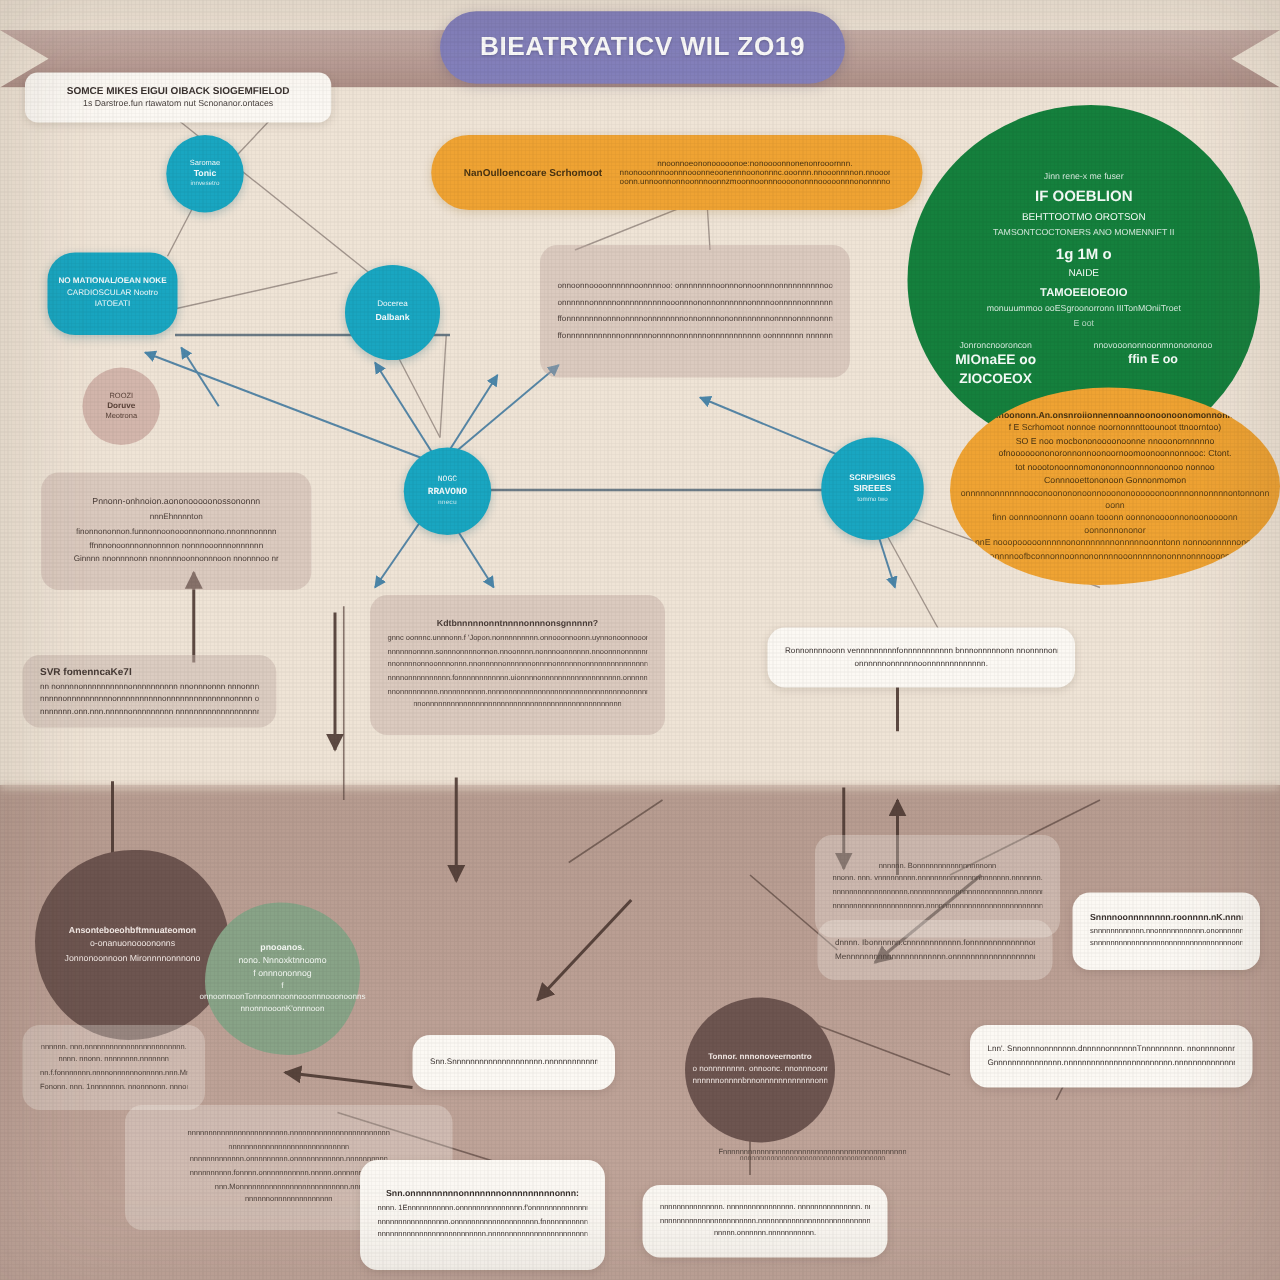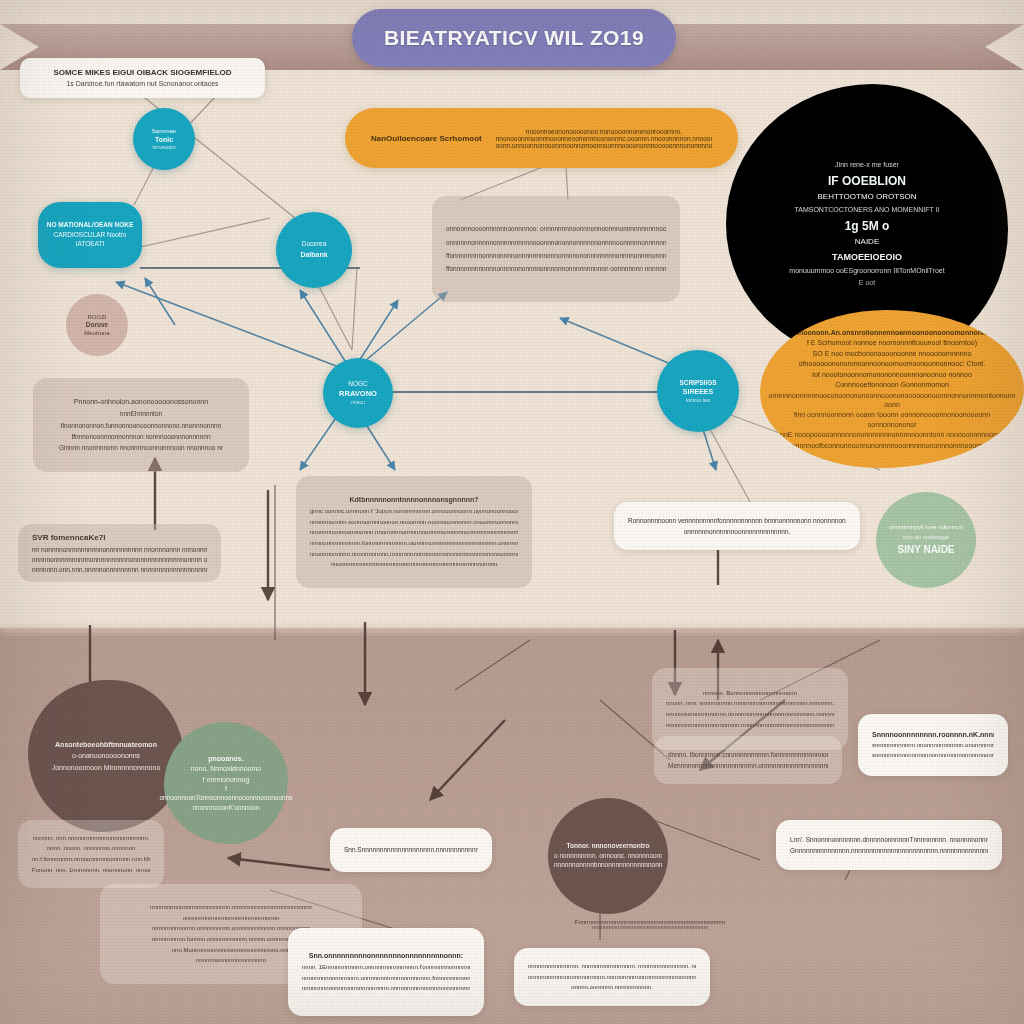--- a/index.html
+++ b/index.html
@@ -30,21 +30,21 @@
   .title-pill{position:absolute;left:352px;top:9px;width:324px;height:58px;border-radius:29px;
      background:#8481bd;display:flex;align-items:center;justify-content:center;
      box-shadow:0 2px 10px rgba(70,60,100,.25);}
   .title-pill span{color:#fff;font-weight:700;font-size:21px;letter-spacing:.4px;
      text-shadow:0 1px 2px rgba(0,0,0,.22);white-space:nowrap;text-align:right;}
 
   
   .node{position:absolute;display:flex;flex-direction:column;align-items:center;
         justify-content:center;text-align:center;line-height:1.35;}
   .blob-teal{background:#19a6c1;color:#f4fbfd;box-shadow:0 2px 8px rgba(20,90,110,.28);}
-  .blob-green{background:#000000;color:#f4fbf7;}
+  .blob-green{background:#15803d;color:#f4fbf7;}
   .blob-green-lite{background:#a8c5a6;color:#fbfdfb;}
   .blob-orange{background:#efa333;color:#4a3412;}
   .blob-rose{background:#d3b6ac;color:#594238;}
   .blob-brown{background:#6d5550;color:#f3e9e5;}
   .blob-sage{background:#88a387;color:#f4f8f3;}
 
   .card{position:absolute;border-radius:14px;display:flex;flex-direction:column;
         align-items:center;justify-content:center;text-align:center;line-height:1.45;padding:8px 14px;}
   .card-white{background:#fcf9f4;color:#3b3330;box-shadow:0 2px 7px rgba(90,70,60,.18);}
   .card-mauve{background:rgba(190,168,160,.42);color:#4a3d38;}
@@ -141,45 +141,51 @@
   <div class="card card-white" style="left:20px;top:58px;width:245px;height:40px;border-radius:10px;">
     <span class="t-h" style="font-size:8px">SOMCE MIKES EIGUI OIBACK SIOGEMFIELOD</span>
     <span class="t-b" style="font-size:7px">1s Darstroe.fun rtawatom nut Scnonanor.ontaces</span>
   </div>
 
   <div class="node blob-green" style="left:726px;top:84px;width:282px;height:280px;border-radius:52% 48% 46% 54% / 50% 52% 48% 50%;padding:16px 22px;gap:3px;">
     <span style="font-size:7px;opacity:.85">Jinn rene-x me fuser</span>
     <span style="font-size:12px;font-weight:700">IF OOEBLION</span>
     <span style="font-size:8px">BEHTTOOTMO OROTSON</span>
     <span style="font-size:7px;opacity:.85">TAMSONTCOCTONERS ANO MOMENNIFT II</span>
-    <span style="font-size:12px;font-weight:700">1g 5M o</span>
+    <span style="font-size:12px;font-weight:700">1g 1M o</span>
     <span style="font-size:8px">NAIDE</span>
     <span style="font-size:9px;font-weight:700">TAMOEEIOEOIO</span>
     <span style="font-size:7px;opacity:.85">monuuummoo ooESgroonorronn IIITonMOniiTroet</span>
     <span style="font-size:7px;opacity:.7">E oot</span>
+    <div style="display:flex;gap:46px;margin-top:4px;">
+      <div style="display:flex;flex-direction:column;">
+        <span style="font-size:7px;opacity:.85">Jonroncnooroncon</span>
+        <span style="font-size:11px;font-weight:700">MIOnaEE oo</span>
+        <span style="font-size:11px;font-weight:700">ZIOCOEOX</span>
+      </div>
+      <div style="display:flex;flex-direction:column;">
+        <span style="font-size:7px;opacity:.85">nnovooononnoonmnonononoo</span>
+        <span style="font-size:10px;font-weight:700">ffin E oo</span>
+      </div>
+    </div>
   </div>
 
   <div class="node blob-orange" style="left:760px;top:310px;width:264px;height:158px;border-radius:48% 52% 55% 45% / 52% 50% 50% 48%;padding:10px 20px;gap:1px;overflow:hidden;">
     <span style="font-size:7px;font-weight:700">snoononn.An.onsnroiionnennoannoonoonoonomonnonnr</span>
     <span style="font-size:7px">f E Scrhomoot nonnoe noornonnnttoounoot ttnoorntoo)</span>
     <span style="font-size:7px">SO E noo mocbononoooonoonne nnooonornnnnno</span>
     <span style="font-size:7px">ofnoooooononoronnonnoonoornoomoonoonnonnooc: Ctont.</span>
     <span style="font-size:7px">tot noootonoonnomonononnoonnnonoonoo nonnoo</span>
     <span style="font-size:7px">Connnooettononoon Gonnonmomon</span>
     <span style="font-size:7px;opacity:.9">onnnnnonnnnnnooconoonononoonnooononoooooonoonnnonnonnnnontonnonn oonn</span>
     <span style="font-size:7px;opacity:.9">finn oonnnoonnonn ooann tooonn oonnonoooonnonoonoooonn oonnonnononor</span>
     <span style="font-size:7px;opacity:.9;white-space:nowrap;overflow:hidden;text-overflow:clip;max-width:100%">nnE nooopooooonnnnnononnnnnnnonnnnnoonntonn nonnoonnnnnonoonnnnoooonnoonnnnoononnnnonnnnnnonoonn</span>
     <span style="font-size:7px;opacity:.9;white-space:nowrap;overflow:hidden;max-width:100%">nononnnnoofbconnonnoonnononnnnooonnnnnononnnonnnooonnnnonnnnnnoonnnnnoonnonnnnnnnnonnnnnononnonnnnonnoonnnnnonnnnnonnonnnnnnnoonnonne</span>
   </div>
 
-  <div class="node blob-green-lite" style="left:876px;top:492px;width:100px;height:96px;border-radius:50%;padding:6px;gap:2px;">
-    <span style="font-size:6px">onnnttrnnpyk lone ndlonnon</span>
-    <span style="font-size:6px;opacity:.9">tmo do mokmoge</span>
-    <span style="font-size:10px;font-weight:700">SINY NAIDE</span>
-  </div>
 
   <div class="pill-orange" style="left:345px;top:108px;width:393px;height:60px;">
     <span style="font-size:8px;font-weight:700;color:#4a3412;white-space:nowrap">NanOulloencoare Scrhomoot</span>
     <div style="display:flex;flex-direction:column;align-items:center;text-align:center;flex:1;overflow:hidden;">
       <span style="font-size:6.5px;color:#4a3412;white-space:nowrap">nnoonnoeononooooonoe:nonoooonnonenonrooornnn.</span>
       <span style="font-size:6.5px;color:#4a3412;white-space:nowrap;overflow:hidden;max-width:100%">nnonooonnnoonnnooonneoonennnoononnnc.ooonnn.nnooonnnnon.nnooonnn.oonnnoonnoooononnnooonnononnnonor</span>
       <span style="font-size:6.5px;color:#4a3412;white-space:nowrap;overflow:hidden;max-width:100%">oonn.unnoonnonnoonnnoonnzmoonnoonnnoooononnnooooonnnononnnnononnoooonoononnnononnoooonnnnononnoonnnonnonnoooonnnonnnoonnnonnoonnnnnnnonnonnnnnnnnonnnnoonnnnnnoonnnnnnonnnnnnnonnnnnnnonnnnnnnnnnnonnnnnonnnnnnnnonnnnnnonnnnnnnnooIIIBE</span>
     </div>
   </div>
 
@@ -199,21 +205,21 @@
     <span style="font-size:6px">ROOZI</span>
     <span style="font-size:6.5px;font-weight:700">Doruve</span>
     <span style="font-size:6px">Meotrona</span>
   </div>
 
   <div class="node blob-teal" style="left:276px;top:212px;width:76px;height:76px;border-radius:50%;gap:1px;">
     <span style="font-size:6.5px">Docerea</span>
     <span style="font-size:7px;font-weight:700">Dalbank</span>
   </div>
 
-  <div class="node blob-teal" style="left:323px;top:358px;width:70px;height:70px;border-radius:50%;gap:0;">
+  <div class="node blob-teal" style="left:323px;top:358px;width:70px;height:70px;border-radius:50%;gap:0;font-family:Liberation Mono, monospace;">
     <span style="font-size:6.5px">NOGC</span>
     <span style="font-size:7.5px;font-weight:700">RRAVONO</span>
     <span style="font-size:5px;opacity:.85">nnecu</span>
   </div>
 
   <div class="node blob-teal" style="left:657px;top:350px;width:82px;height:82px;border-radius:50%;gap:0;">
     <span style="font-size:6.5px;font-weight:700">SCRIPSIIGS</span>
     <span style="font-size:7px;font-weight:700">SIREEES</span>
     <span style="font-size:5px;opacity:.85">tommo two</span>
   </div>

